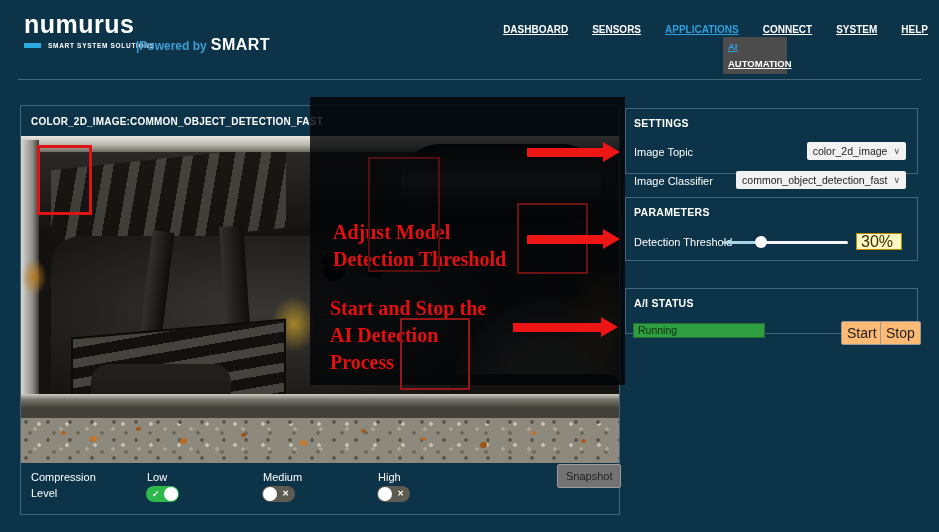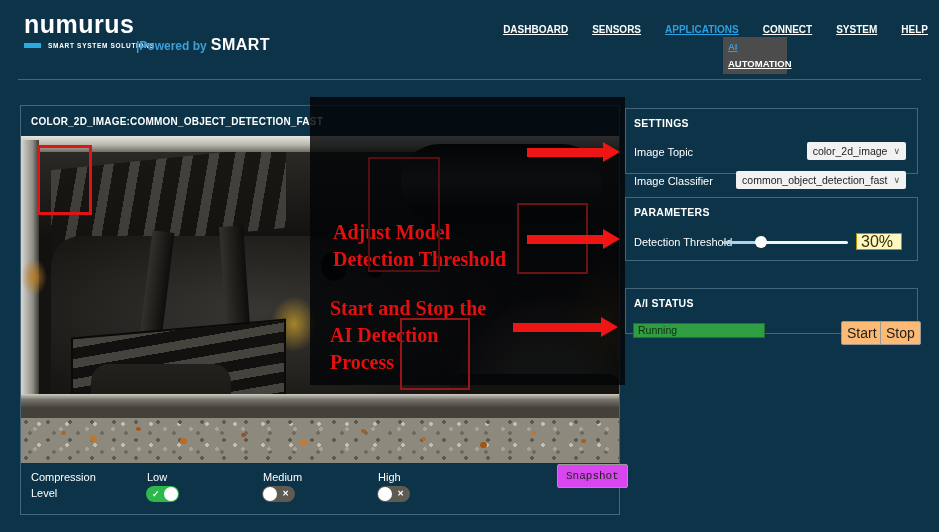--- a/index.html
+++ b/index.html
@@ -123,22 +123,22 @@
   .toggle.off { background:#5d5b52; }
   .toggle .knob { position:absolute; top:1px; width:14px; height:14px; border-radius:50%; background:#fff; }
   .toggle.on .knob { right:1px; }
   .toggle.off .knob { left:1px; }
   .toggle .mark { position:absolute; top:0; font-size:9px; line-height:16px; color:#fff; font-weight:bold; }
   .toggle.on .mark { left:6px; }
   .toggle.off .mark { right:6px; font-size:8px; }
   .lab-low { left:126px; } .tg-low { left:125px; }
   .lab-med { left:242px; } .tg-med { left:241px; }
   .lab-high { left:357px; } .tg-high { left:356px; }
-  .snapshot-btn { position:absolute; left:536px; top:358px; background:#d946ef; color:#222;
-                  border:1px solid #9a9a9a; border-radius:2px; font-size:11px; padding:5px 8px; cursor:pointer; font-family:Liberation Mono, monospace; }
+  .snapshot-btn { position:absolute; left:536px; top:358px; background:#737373; color:#222;
+                  border:1px solid #9a9a9a; border-radius:2px; font-size:11px; padding:5px 8px; cursor:pointer; font-family:Liberation Sans, sans-serif; }
 </style>
 </head>
 <body>
 
 <div class="abs logo-brand">numurus</div>
 <div class="abs logo-dash"></div>
 <div class="abs logo-tagline">SMART SYSTEM SOLUTIONS</div>
 <div class="abs powered">
   <span class="pfx">|Powered by</span>
   <span class="pbrand">SMART</span>

